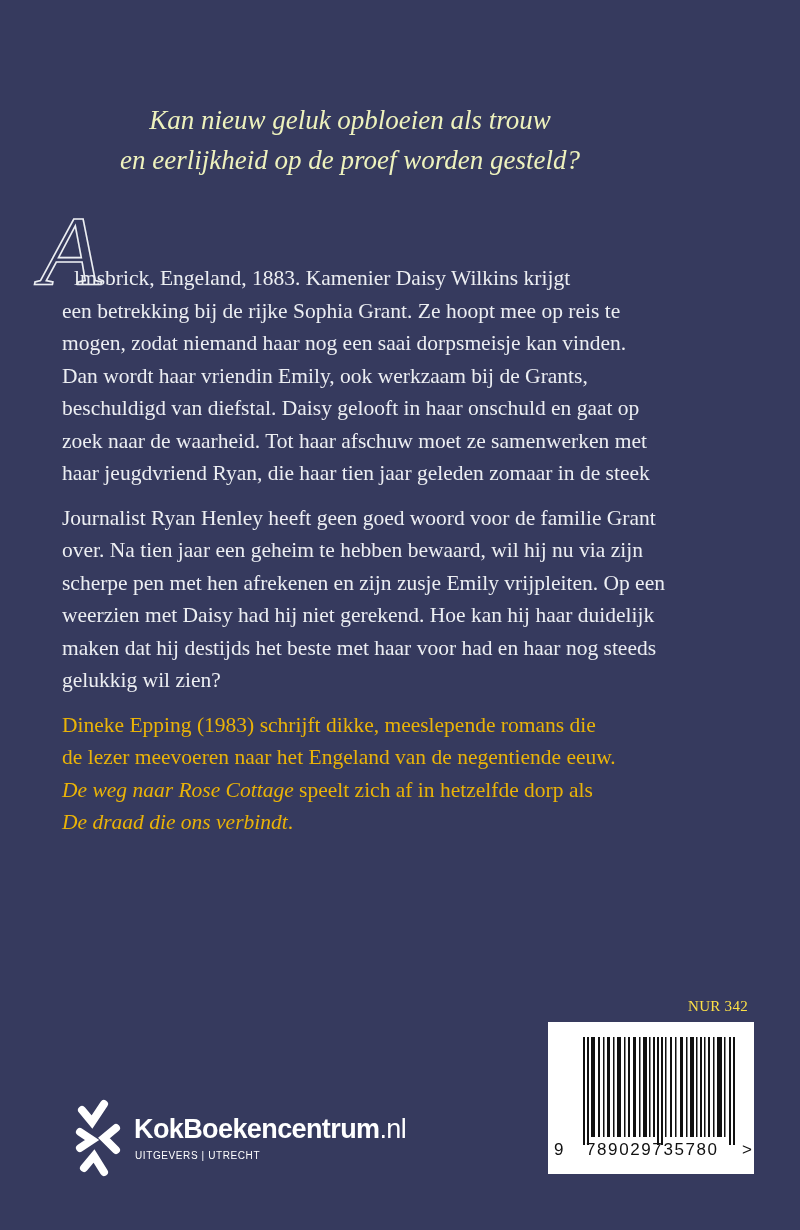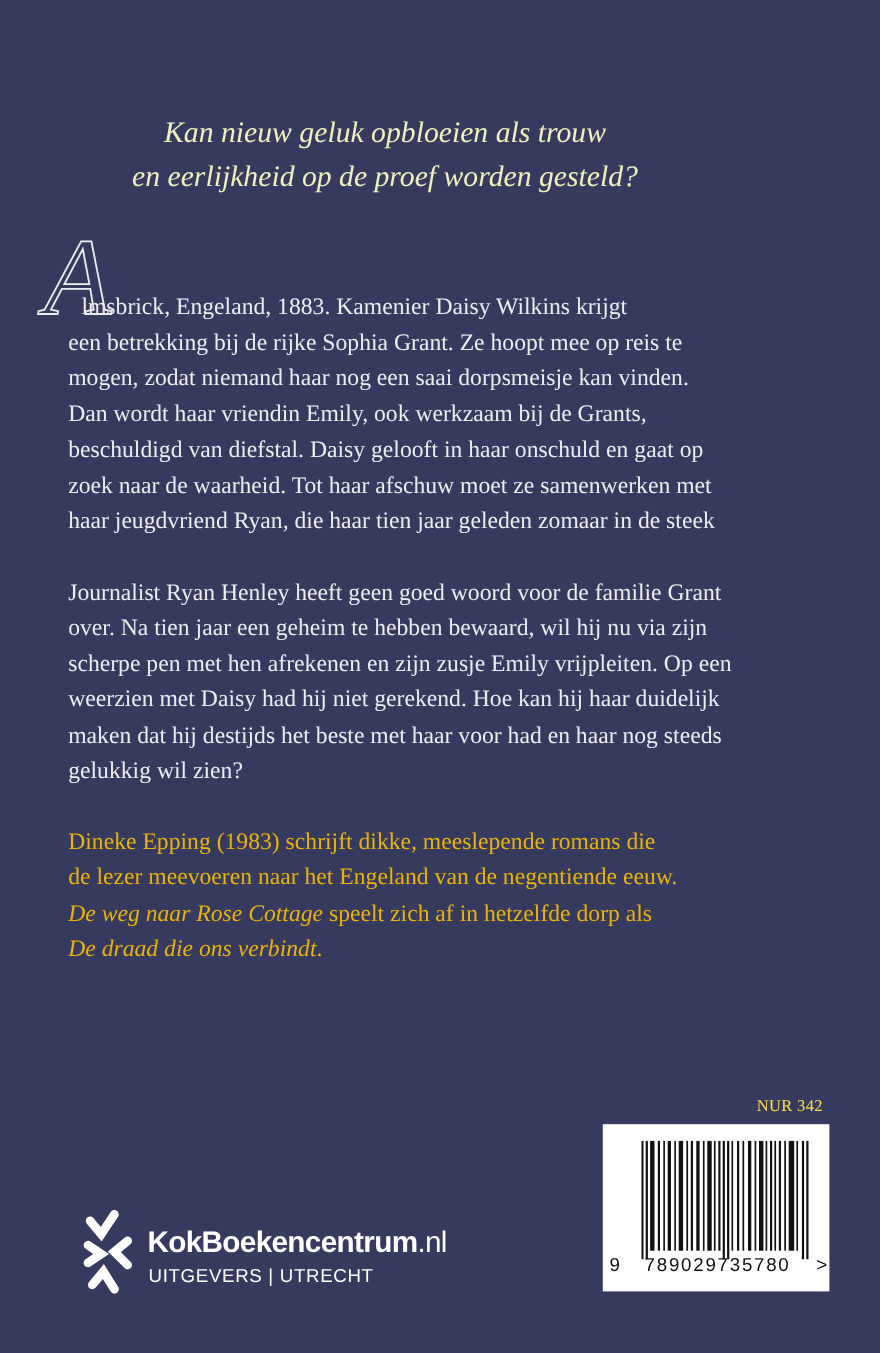--- a/index.html
+++ b/index.html
@@ -19,21 +19,21 @@
       line-height: 40px;
     }
     .tagline div { display: block; }
     .blurb {
       position: absolute; left: 62px; top: 262px; width: 700px;
       color: #eceef2;
       font-size: 21.5px;
       line-height: 32.5px;
     }
     .para { margin: 0; }
-    .para + .para { margin-top: 32px; }
+    .para + .para { margin-top: 12px; }
     .dropcap {
       position: absolute; left: -22px; top: -60px;
       font-family: "Liberation Serif", serif;
       font-style: italic;
       font-size: 100px;
       line-height: 100px;
       color: transparent;
       -webkit-text-stroke: 1.6px #eceef2;
     }
     .dropcap-wrap { position: relative; }
@@ -67,21 +67,21 @@
     .logo-name {
       position: absolute; left: 62px; top: 16px;
       font-family: "Liberation Sans", "DejaVu Sans", sans-serif;
       color: #ffffff; font-size: 27px; font-weight: bold; letter-spacing: -0.6px;
       white-space: nowrap;
     }
     .logo-name .tld { font-weight: normal; }
     .logo-sub {
       position: absolute; left: 63px; top: 52px;
       font-family: "Liberation Sans", "DejaVu Sans", sans-serif;
-      color: #ffffff; font-size: 17px; letter-spacing: 0.6px; white-space: nowrap;
+      color: #ffffff; font-size: 10px; letter-spacing: 0.6px; white-space: nowrap;
     }
   </style>
 </head>
 <body>
 
 <div class="tagline">
   <div>Kan nieuw geluk opbloeien als trouw</div>
   <div>en eerlijkheid op de proef worden gesteld?</div>
 </div>
 

